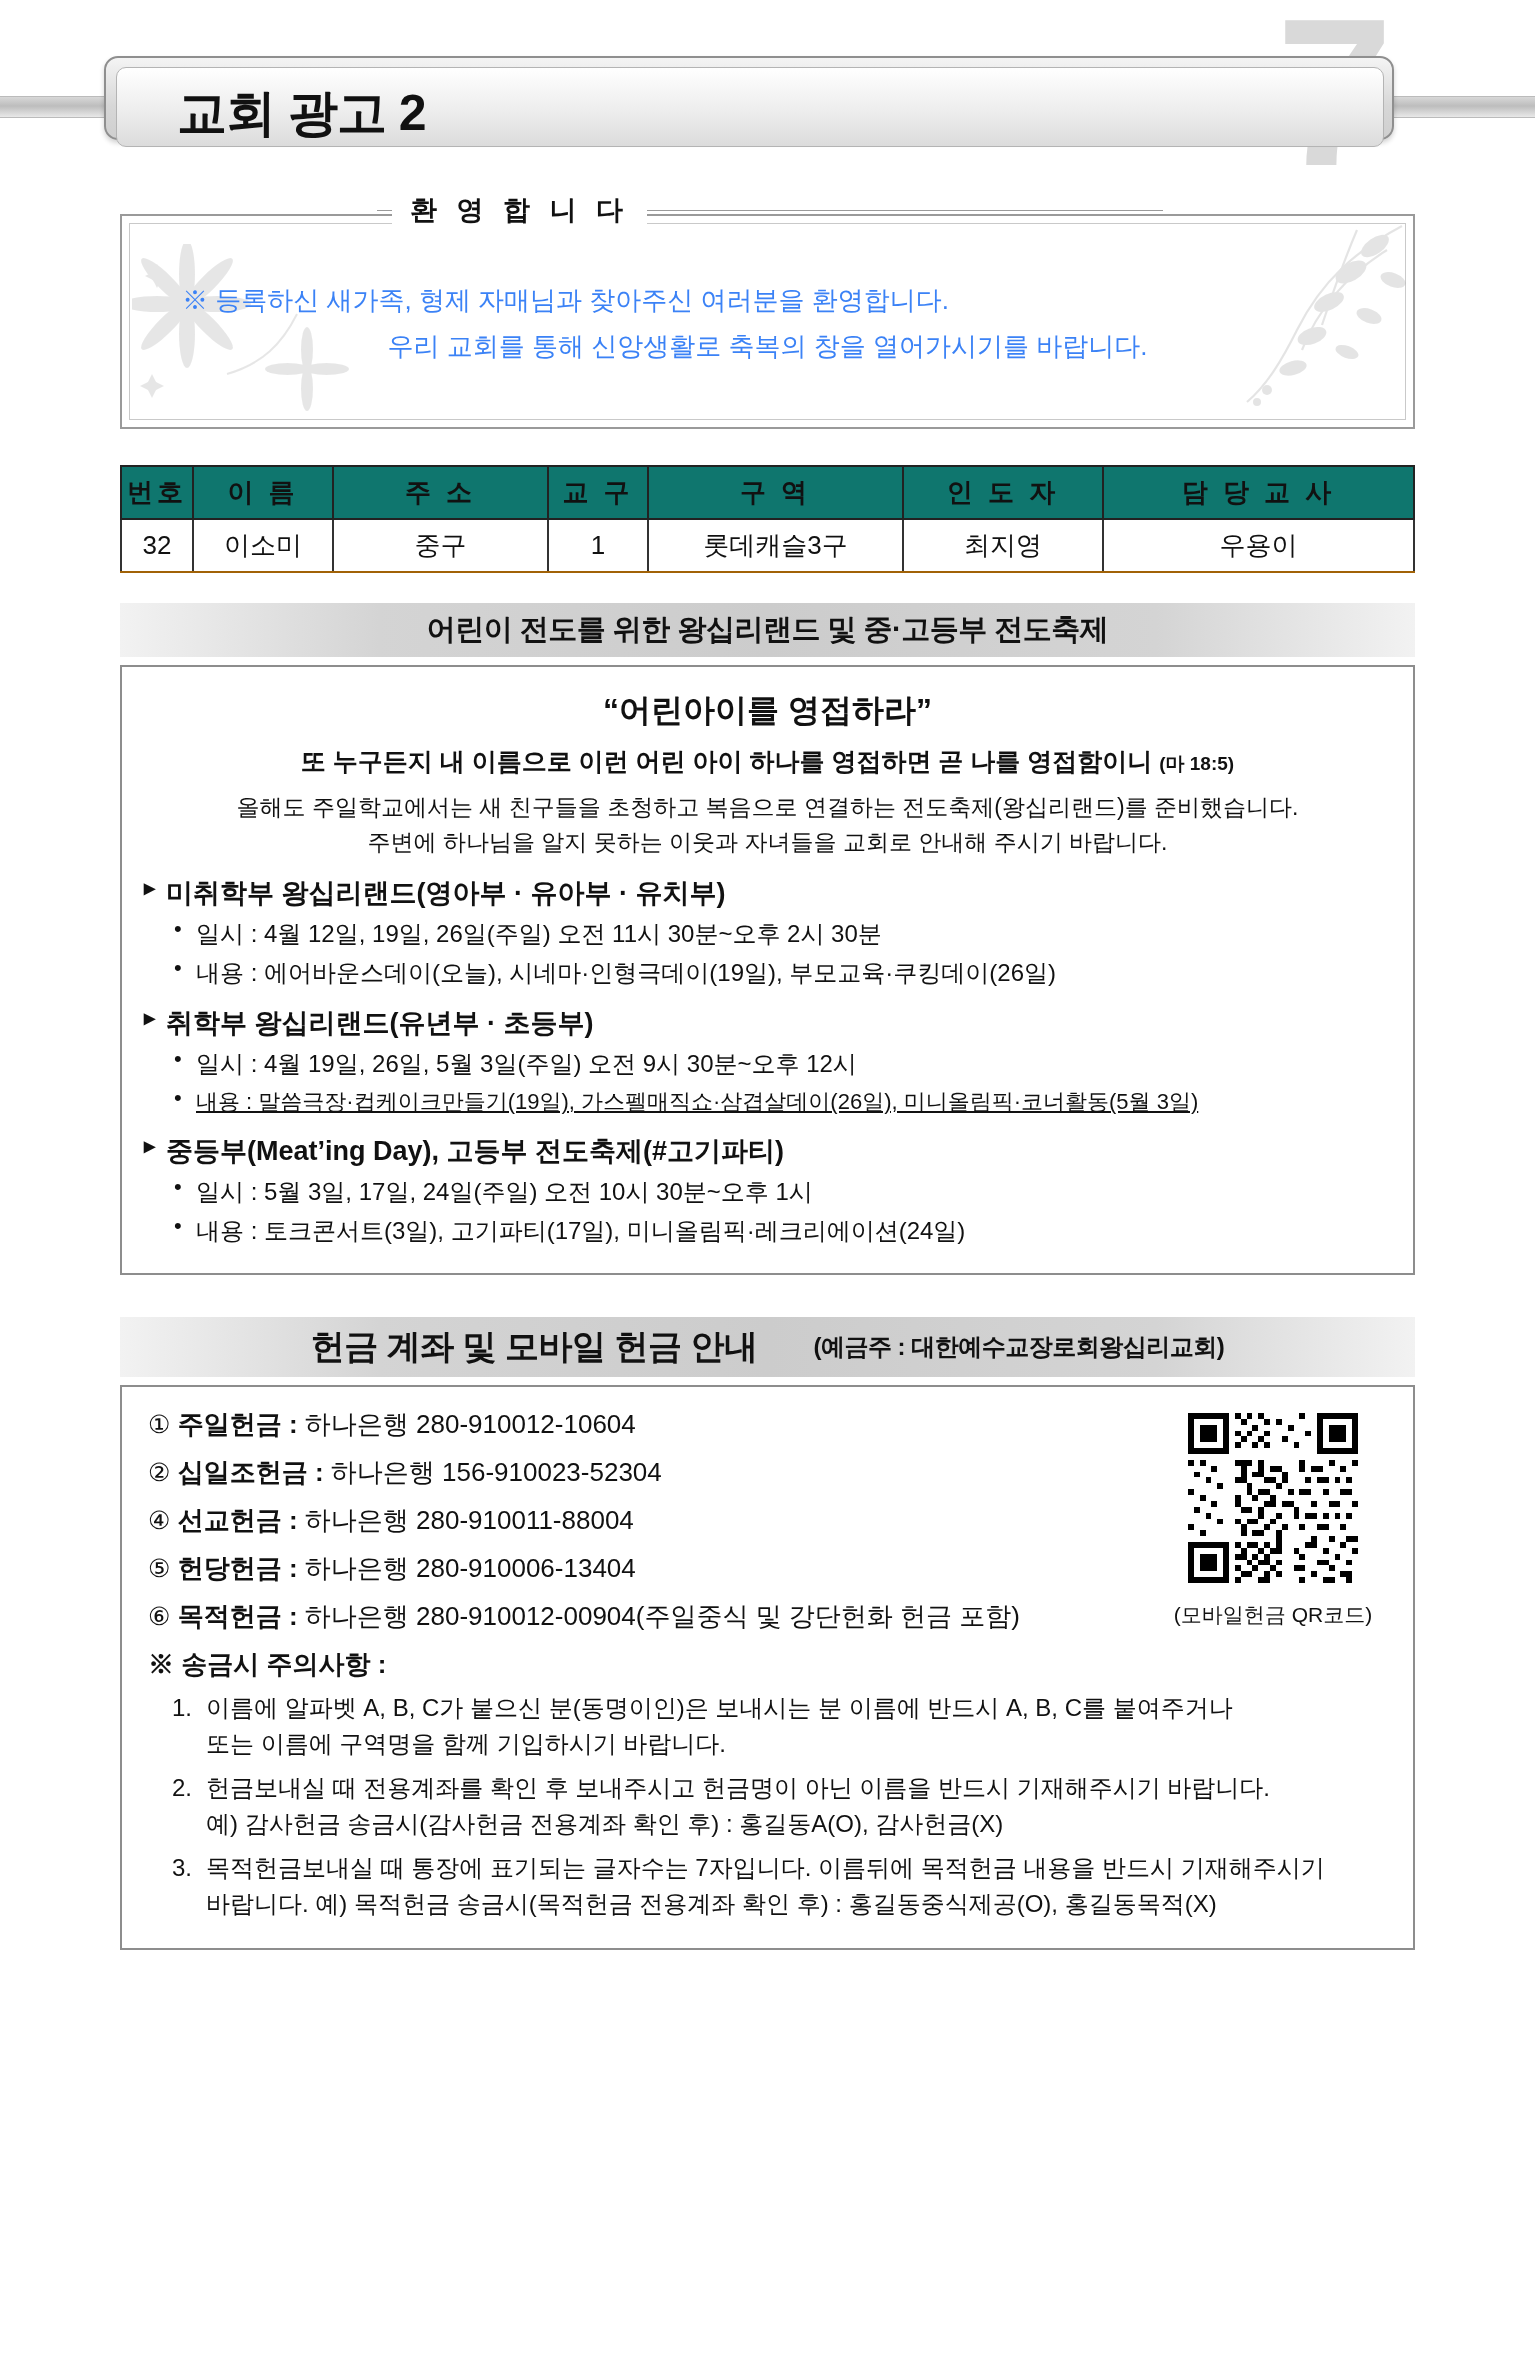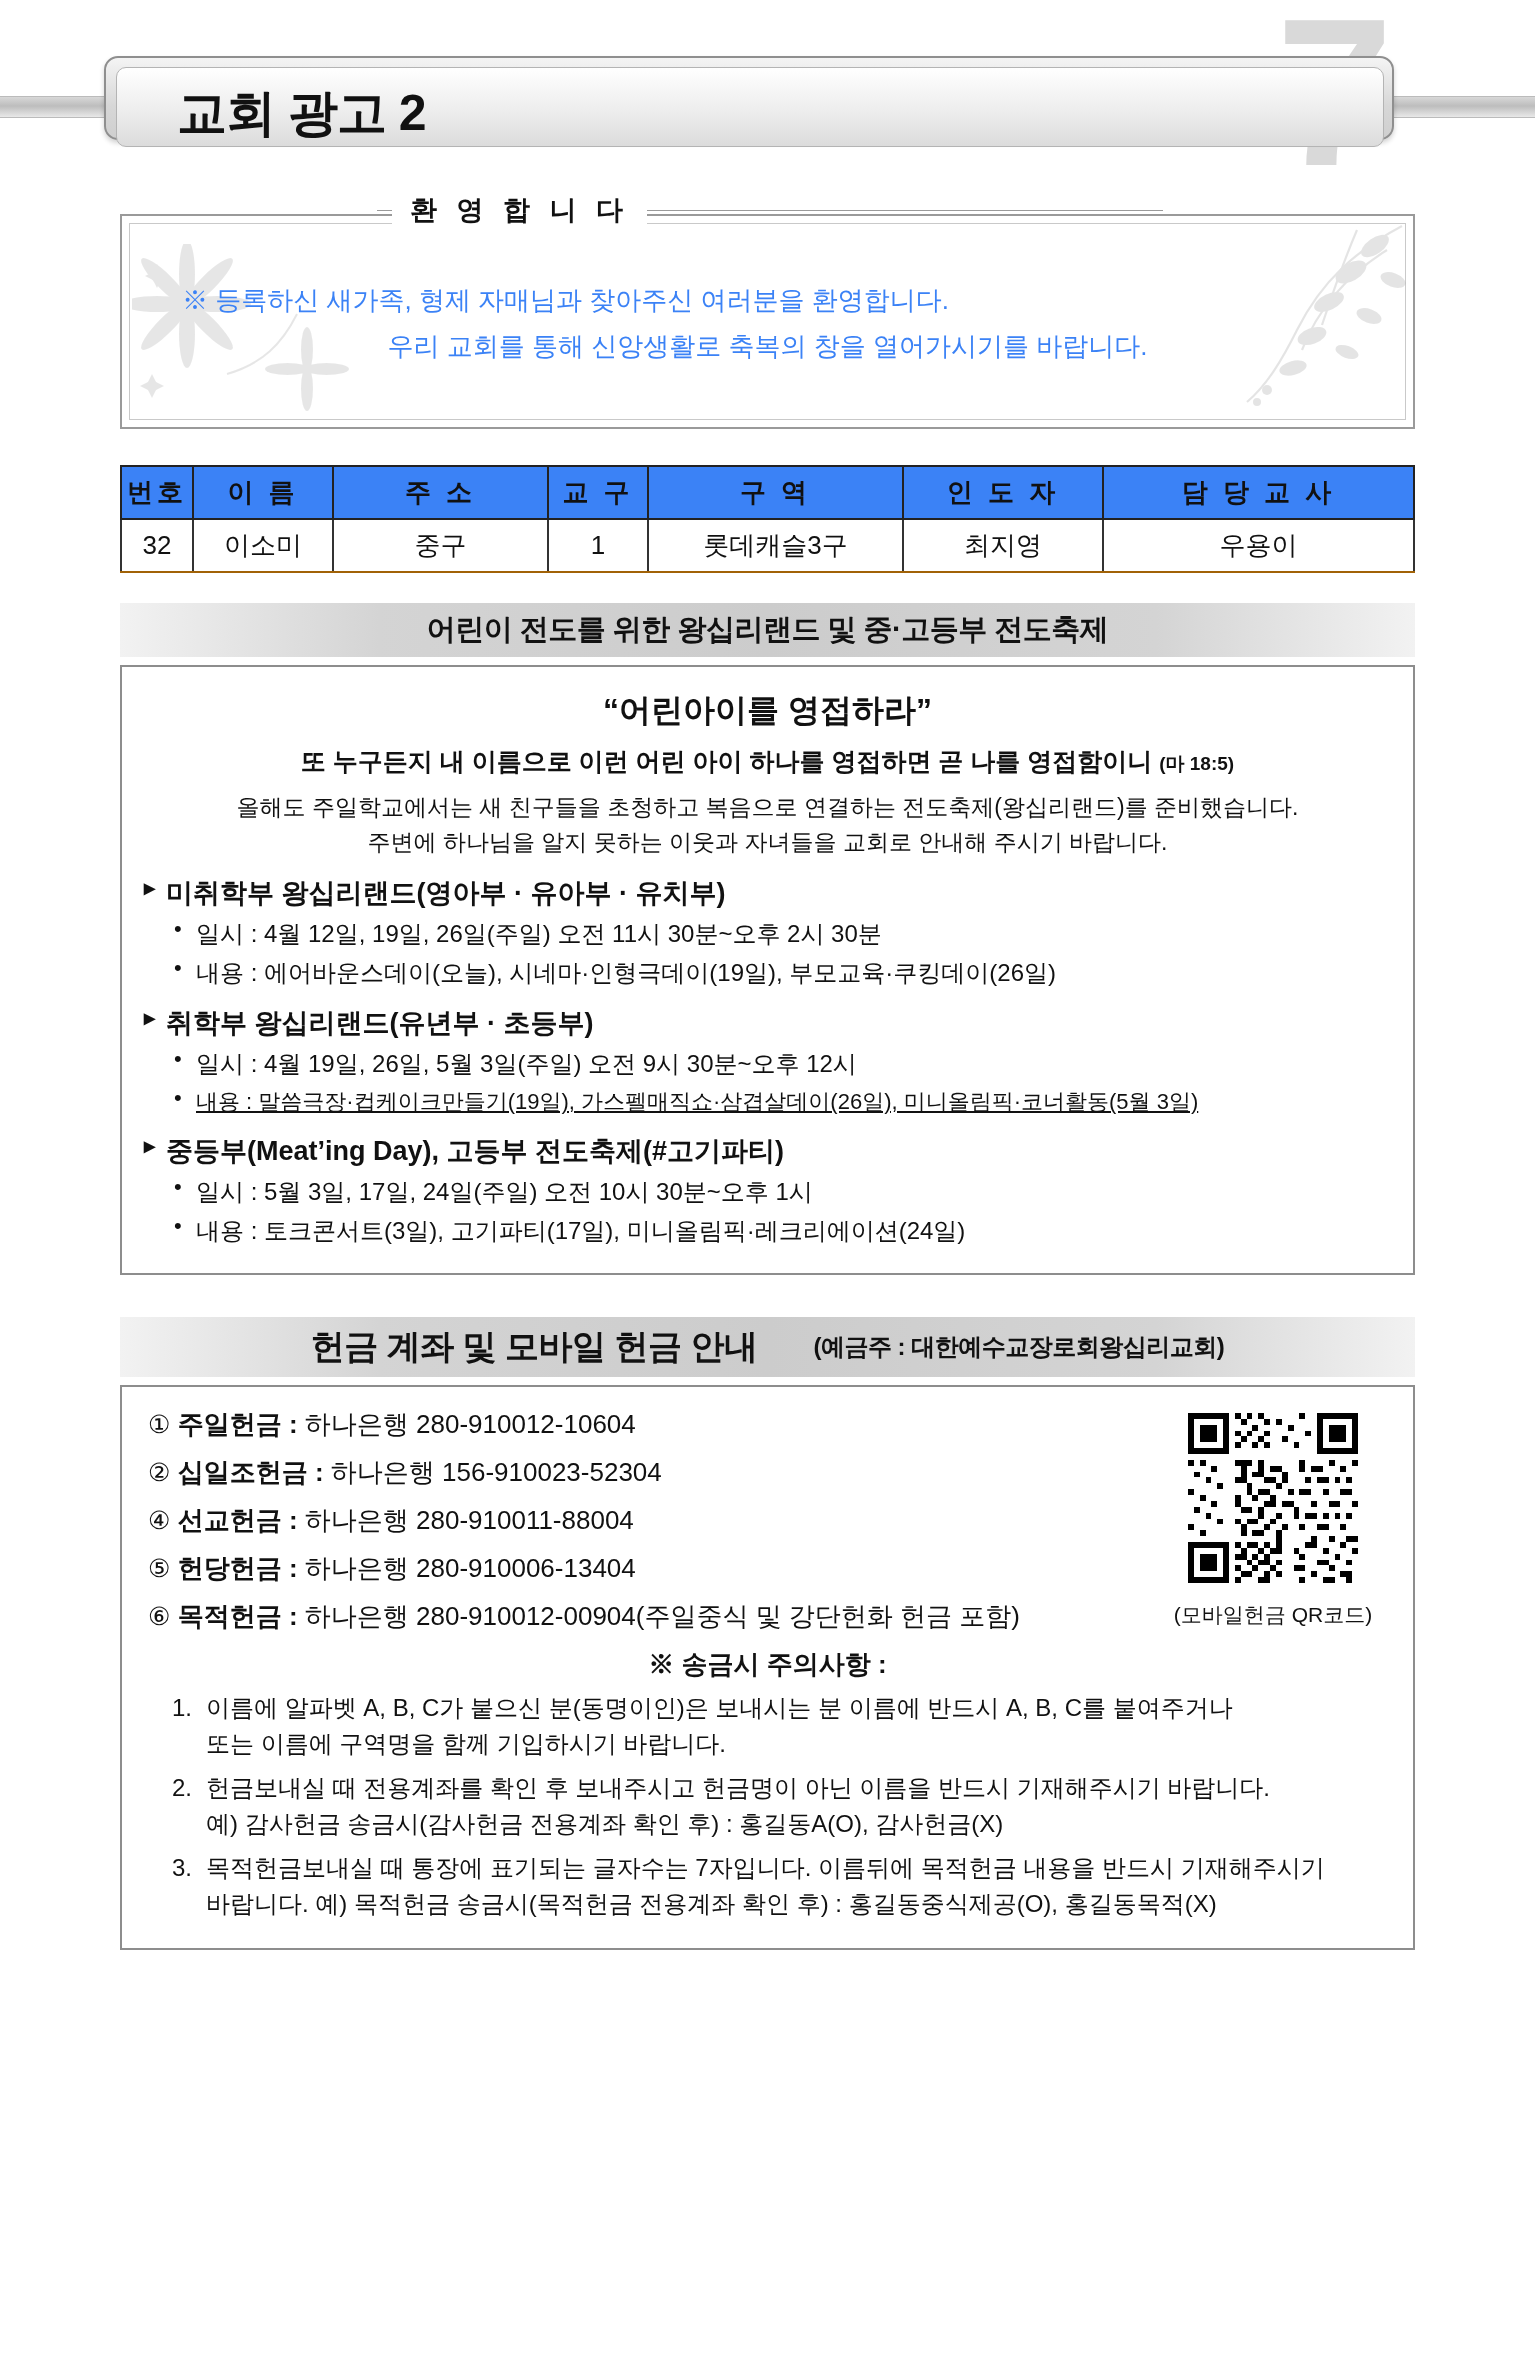--- a/index.html
+++ b/index.html
@@ -76,21 +76,21 @@
   .flower-left { left:10px; top:28px; width:270px; height:170px; }
   .flower-right { right:6px; top:4px; width:300px; height:190px; }
 
   
   table.reg {
     margin:36px 120px 0 120px; width:1295px;
     border-collapse:collapse;
     font-size:26px;
   }
   table.reg th {
-    border:2px solid #222; background:#3b82f6;
+    border:2px solid #222; background:#0f766e;
     padding:8px 4px; font-weight:bold; letter-spacing:4px;
   }
   table.reg td {
     border:1px solid #333; border-left:2px solid #333; border-right:2px solid #333;
     padding:8px 4px; text-align:center;
   }
   table.reg tr.data td { border-bottom:2px solid #a16207; }
 
   
   .section-bar {
@@ -129,21 +129,21 @@
     border:2px solid #8d8d8d; background:#fff;
     padding:20px 26px 26px 26px; position:relative;
   }
   .acc-row { font-size:26px; margin-bottom:13px; }
   .acc-row .num { font-size:25px; }
   .acc-row .lbl { font-weight:bold; }
   .qr-wrap { position:absolute; right:40px; top:26px; width:200px; text-align:center; }
   .qr { width:170px; height:170px; margin:0 auto; }
   .qr-caption { font-size:21px; margin-top:14px; }
 
-  .notice-title { font-size:26px; font-weight:bold; margin-top:10px;text-align:center; }
+  .notice-title { font-size:26px; font-weight:bold; margin-top:10px; }
   .notice-item { font-size:24px; margin-top:8px; padding-left:58px; position:relative; line-height:1.5; }
   .notice-item .n { position:absolute; left:24px; top:0; }
   .notice-sub { padding-left:58px; font-size:24px; line-height:1.5; }
 </style>
 </head>
 <body>
 
 <div class="page">
 
   <div class="header-wrap">

